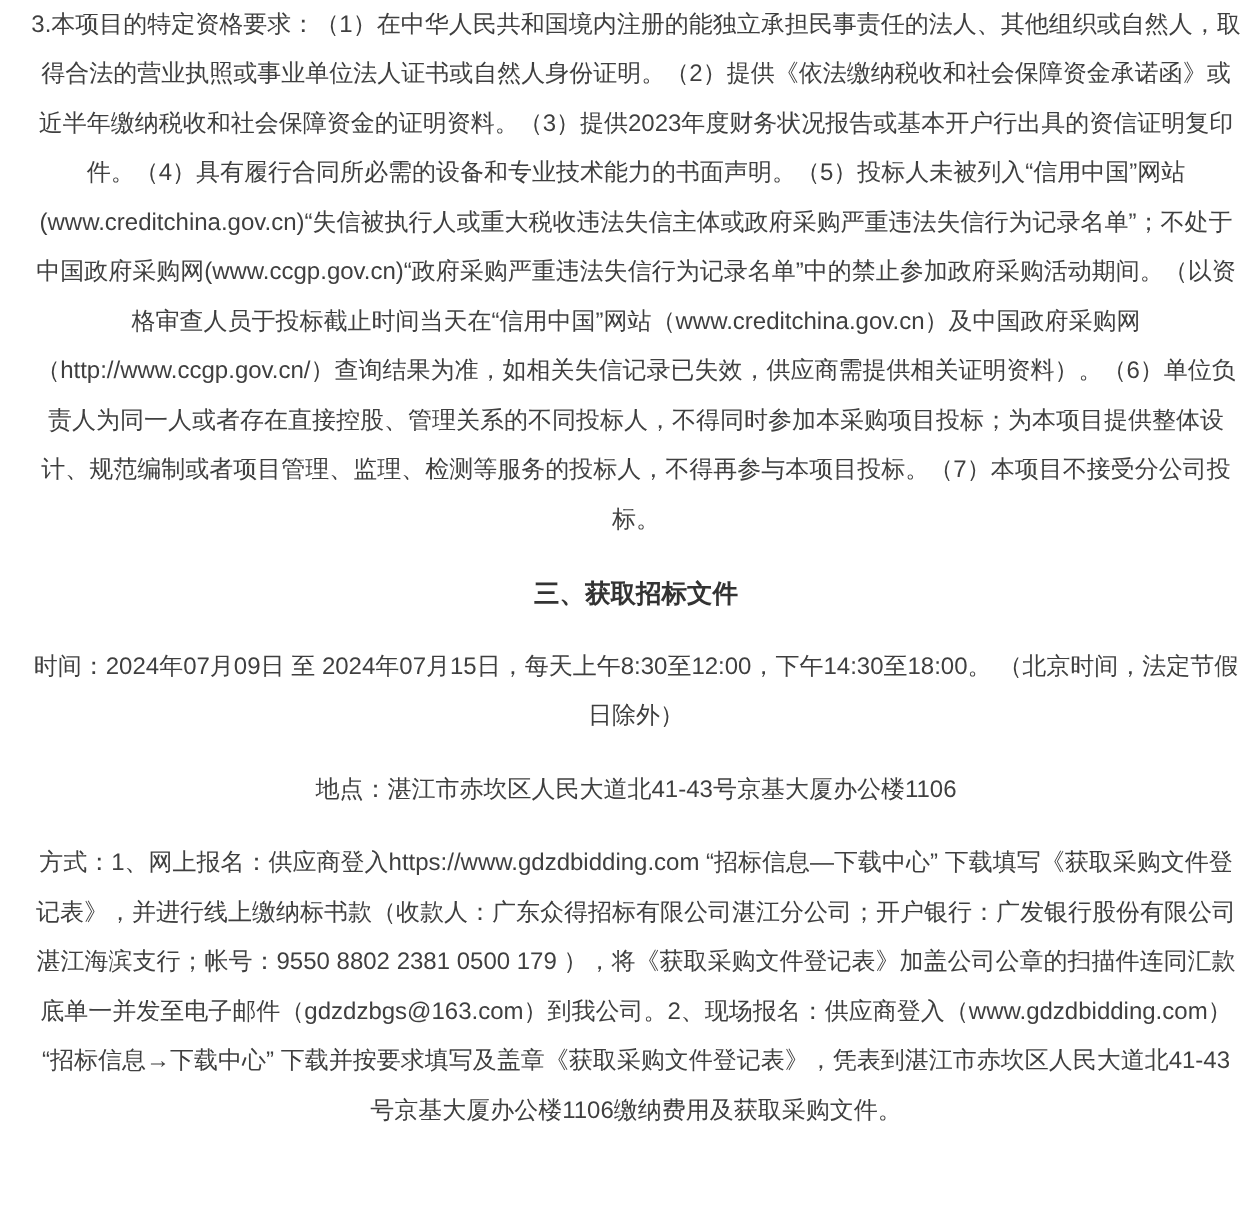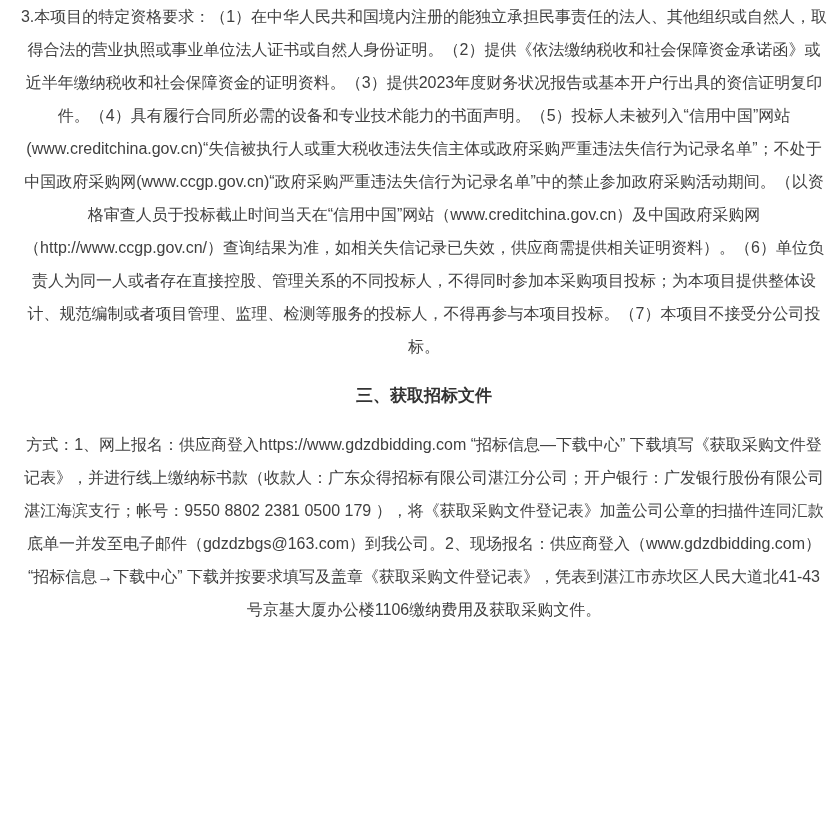--- a/index.html
+++ b/index.html
@@ -37,17 +37,19 @@
   }
 </style>
 </head>
 <body>
 
 <div class="doc">
   <p>3.本项目的特定资格要求：（1）在中华人民共和国境内注册的能独立承担民事责任的法人、其他组织或自然人，取得合法的营业执照或事业单位法人证书或自然人身份证明。（2）提供《依法缴纳税收和社会保障资金承诺函》或近半年缴纳税收和社会保障资金的证明资料。（3）提供2023年度财务状况报告或基本开户行出具的资信证明复印件。（4）具有履行合同所必需的设备和专业技术能力的书面声明。（5）投标人未被列入“信用中国”网站(www.creditchina.gov.cn)“失信被执行人或重大税收违法失信主体或政府采购严重违法失信行为记录名单”；不处于中国政府采购网(www.ccgp.gov.cn)“政府采购严重违法失信行为记录名单”中的禁止参加政府采购活动期间。（以资格审查人员于投标截止时间当天在“信用中国”网站（www.creditchina.gov.cn）及中国政府采购网（http://www.ccgp.gov.cn/）查询结果为准，如相关失信记录已失效，供应商需提供相关证明资料）。（6）单位负责人为同一人或者存在直接控股、管理关系的不同投标人，不得同时参加本采购项目投标；为本项目提供整体设计、规范编制或者项目管理、监理、检测等服务的投标人，不得再参与本项目投标。（7）本项目不接受分公司投标。</p>
 
   <h3 class="section-heading">三、获取招标文件</h3>
 
+  <p>时间：2024年07月09日  至 2024年07月15日，每天上午8:30至12:00，下午14:30至18:00。 （北京时间，法定节假日除外）</p>
 
+  <p>地点：湛江市赤坎区人民大道北41-43号京基大厦办公楼1106</p>
 
   <p>方式：1、网上报名：供应商登入https://www.gdzdbidding.com “招标信息—下载中心” 下载填写《获取采购文件登记表》，并进行线上缴纳标书款（收款人：广东众得招标有限公司湛江分公司；开户银行：广发银行股份有限公司湛江海滨支行；帐号：9550 8802 2381 0500 179 ），将《获取采购文件登记表》加盖公司公章的扫描件连同汇款底单一并发至电子邮件（gdzdzbgs@163.com）到我公司。2、现场报名：供应商登入（www.gdzdbidding.com） “招标信息→下载中心” 下载并按要求填写及盖章《获取采购文件登记表》，凭表到湛江市赤坎区人民大道北41-43号京基大厦办公楼1106缴纳费用及获取采购文件。</p>
 
 </div>
 
 </body></html>

